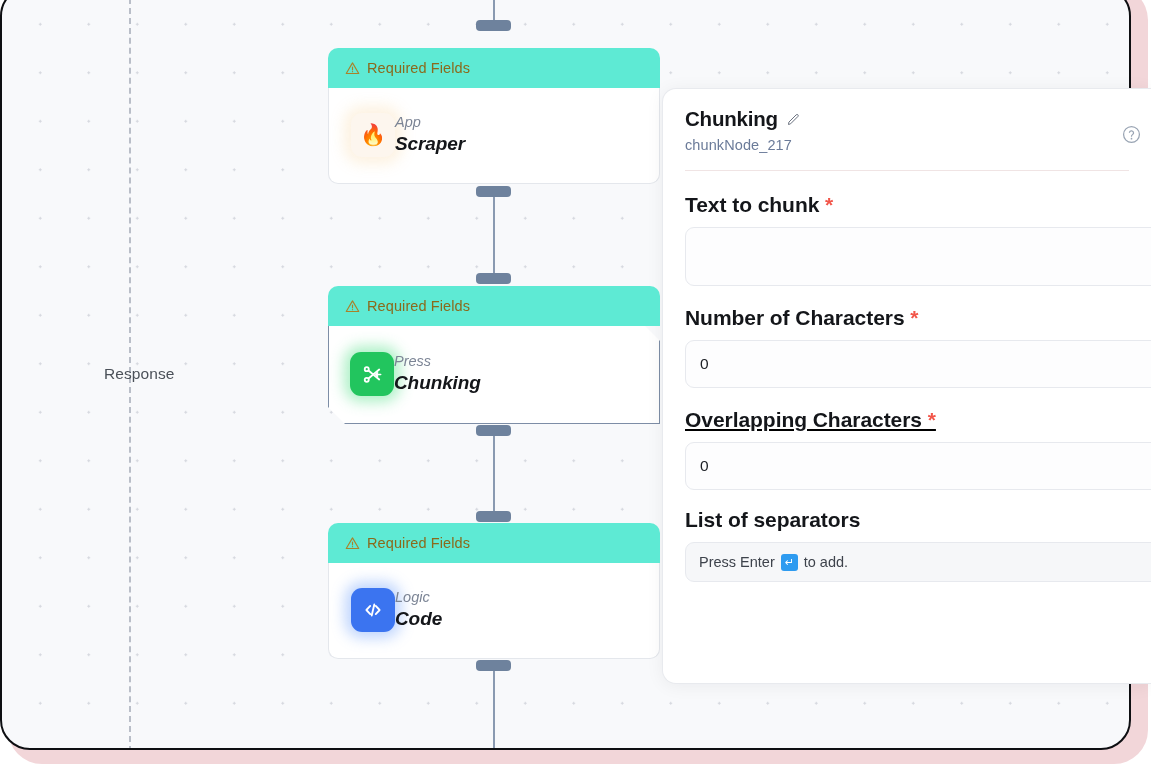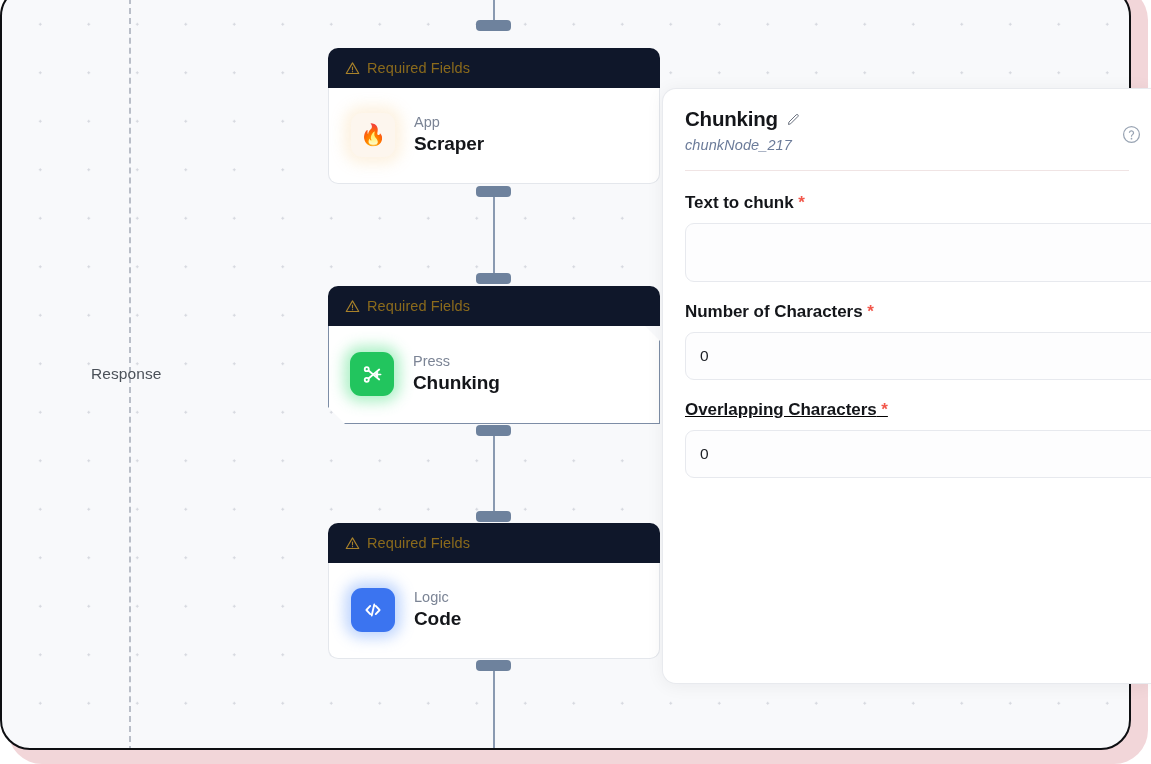--- a/index.html
+++ b/index.html
@@ -50,36 +50,36 @@
     opacity: .75;
   }
   .divider-dashed {
     position: absolute;
     left: 127px; top: 0;
     width: 0; height: 764px;
     border-left: 2px dashed #b9bec8;
   }
   .response-label {
     position: absolute;
-    left: 89px; top: 377px;
+    left: 102px; top: 377px;
     font-size: 15.5px;
     color: #4b5159;
     letter-spacing: .1px;
     white-space: nowrap;
   }
 
   
   .node {
     position: absolute;
     left: 326px;
     width: 332px;
   }
   .node-banner {
     height: 40px;
-    background: #0f172a;
+    background: #5eead4;
     border-radius: 10px 10px 0 0;
     display: flex;
     align-items: center;
     gap: 7px;
     padding-left: 17px;
     box-sizing: border-box;
     position: relative;
     z-index: 1;
   }
   .node-banner .warn-ico {
@@ -139,21 +139,21 @@
     background: #22c55e;
     box-shadow: 0 0 14px 6px rgba(74,222,128,.45);
   }
   .icon-code {
     background: #3b74f0;
     box-shadow: 0 0 14px 6px rgba(96,150,250,.40);
   }
   .node-text {
     position: relative;
     z-index: 2;
-    margin-left: 19px;
+    font-style: italic;
   }
   .node-kind {
     font-size: 14.5px;
     color: #7b8495;
     line-height: 1.25;
   }
   .node-title {
     font-size: 19px;
     font-weight: 700;
     color: #14161a;
@@ -205,39 +205,38 @@
     font-weight: 700;
     color: #14161a;
     letter-spacing: -.2px;
   }
   .pencil-ico { width: 15px; height: 15px; display:block; }
   .panel-subtitle {
     margin-top: 6px;
     font-size: 14.5px;
     color: #6b7b99;
     letter-spacing: .1px;
-    font-style: italic;
   }
   .help-ico {
     position: absolute;
     right: 10px; top: 36px;
     width: 19px; height: 19px;
   }
   .panel-rule {
     margin: 17px 22px 0 22px;
     height: 1px;
     background: #f0e4e4;
   }
 
   .panel-form {
     padding: 0 22px;
     margin-top: 22px;
   }
   .field-label {
-    font-size: 17px;
+    font-size: 21px;
     font-weight: 700;
     color: #14161a;
     letter-spacing: -.05px;
     margin-bottom: 10px;
   }
   .req-star { color: #f2564a; font-weight: 700; }
   .field-input {
     width: 508px;
     box-sizing: border-box;
     background: #fdfdfe;
@@ -411,17 +410,27 @@
         <input class="field-input" type="text" value="0" style="">
       </div>
 
       <div class="field-block compact">
         <div class="field-label">
           <span>Overlapping Characters</span><span class="req-star"> *</span>
         </div>
         <input class="field-input" type="text" value="0" style="">
       </div>
 
+      <div class="field-block">
+        <div class="field-label">
+          <span>List of separators</span>
+        </div>
+        <div class="separators-box">
+          <span>Press Enter</span>
+          <span class="enter-key">↵</span>
+          <span>to add.</span>
+        </div>
+      </div>
 
     </div>
   </div>
 
 </div>
 
 </body></html>

